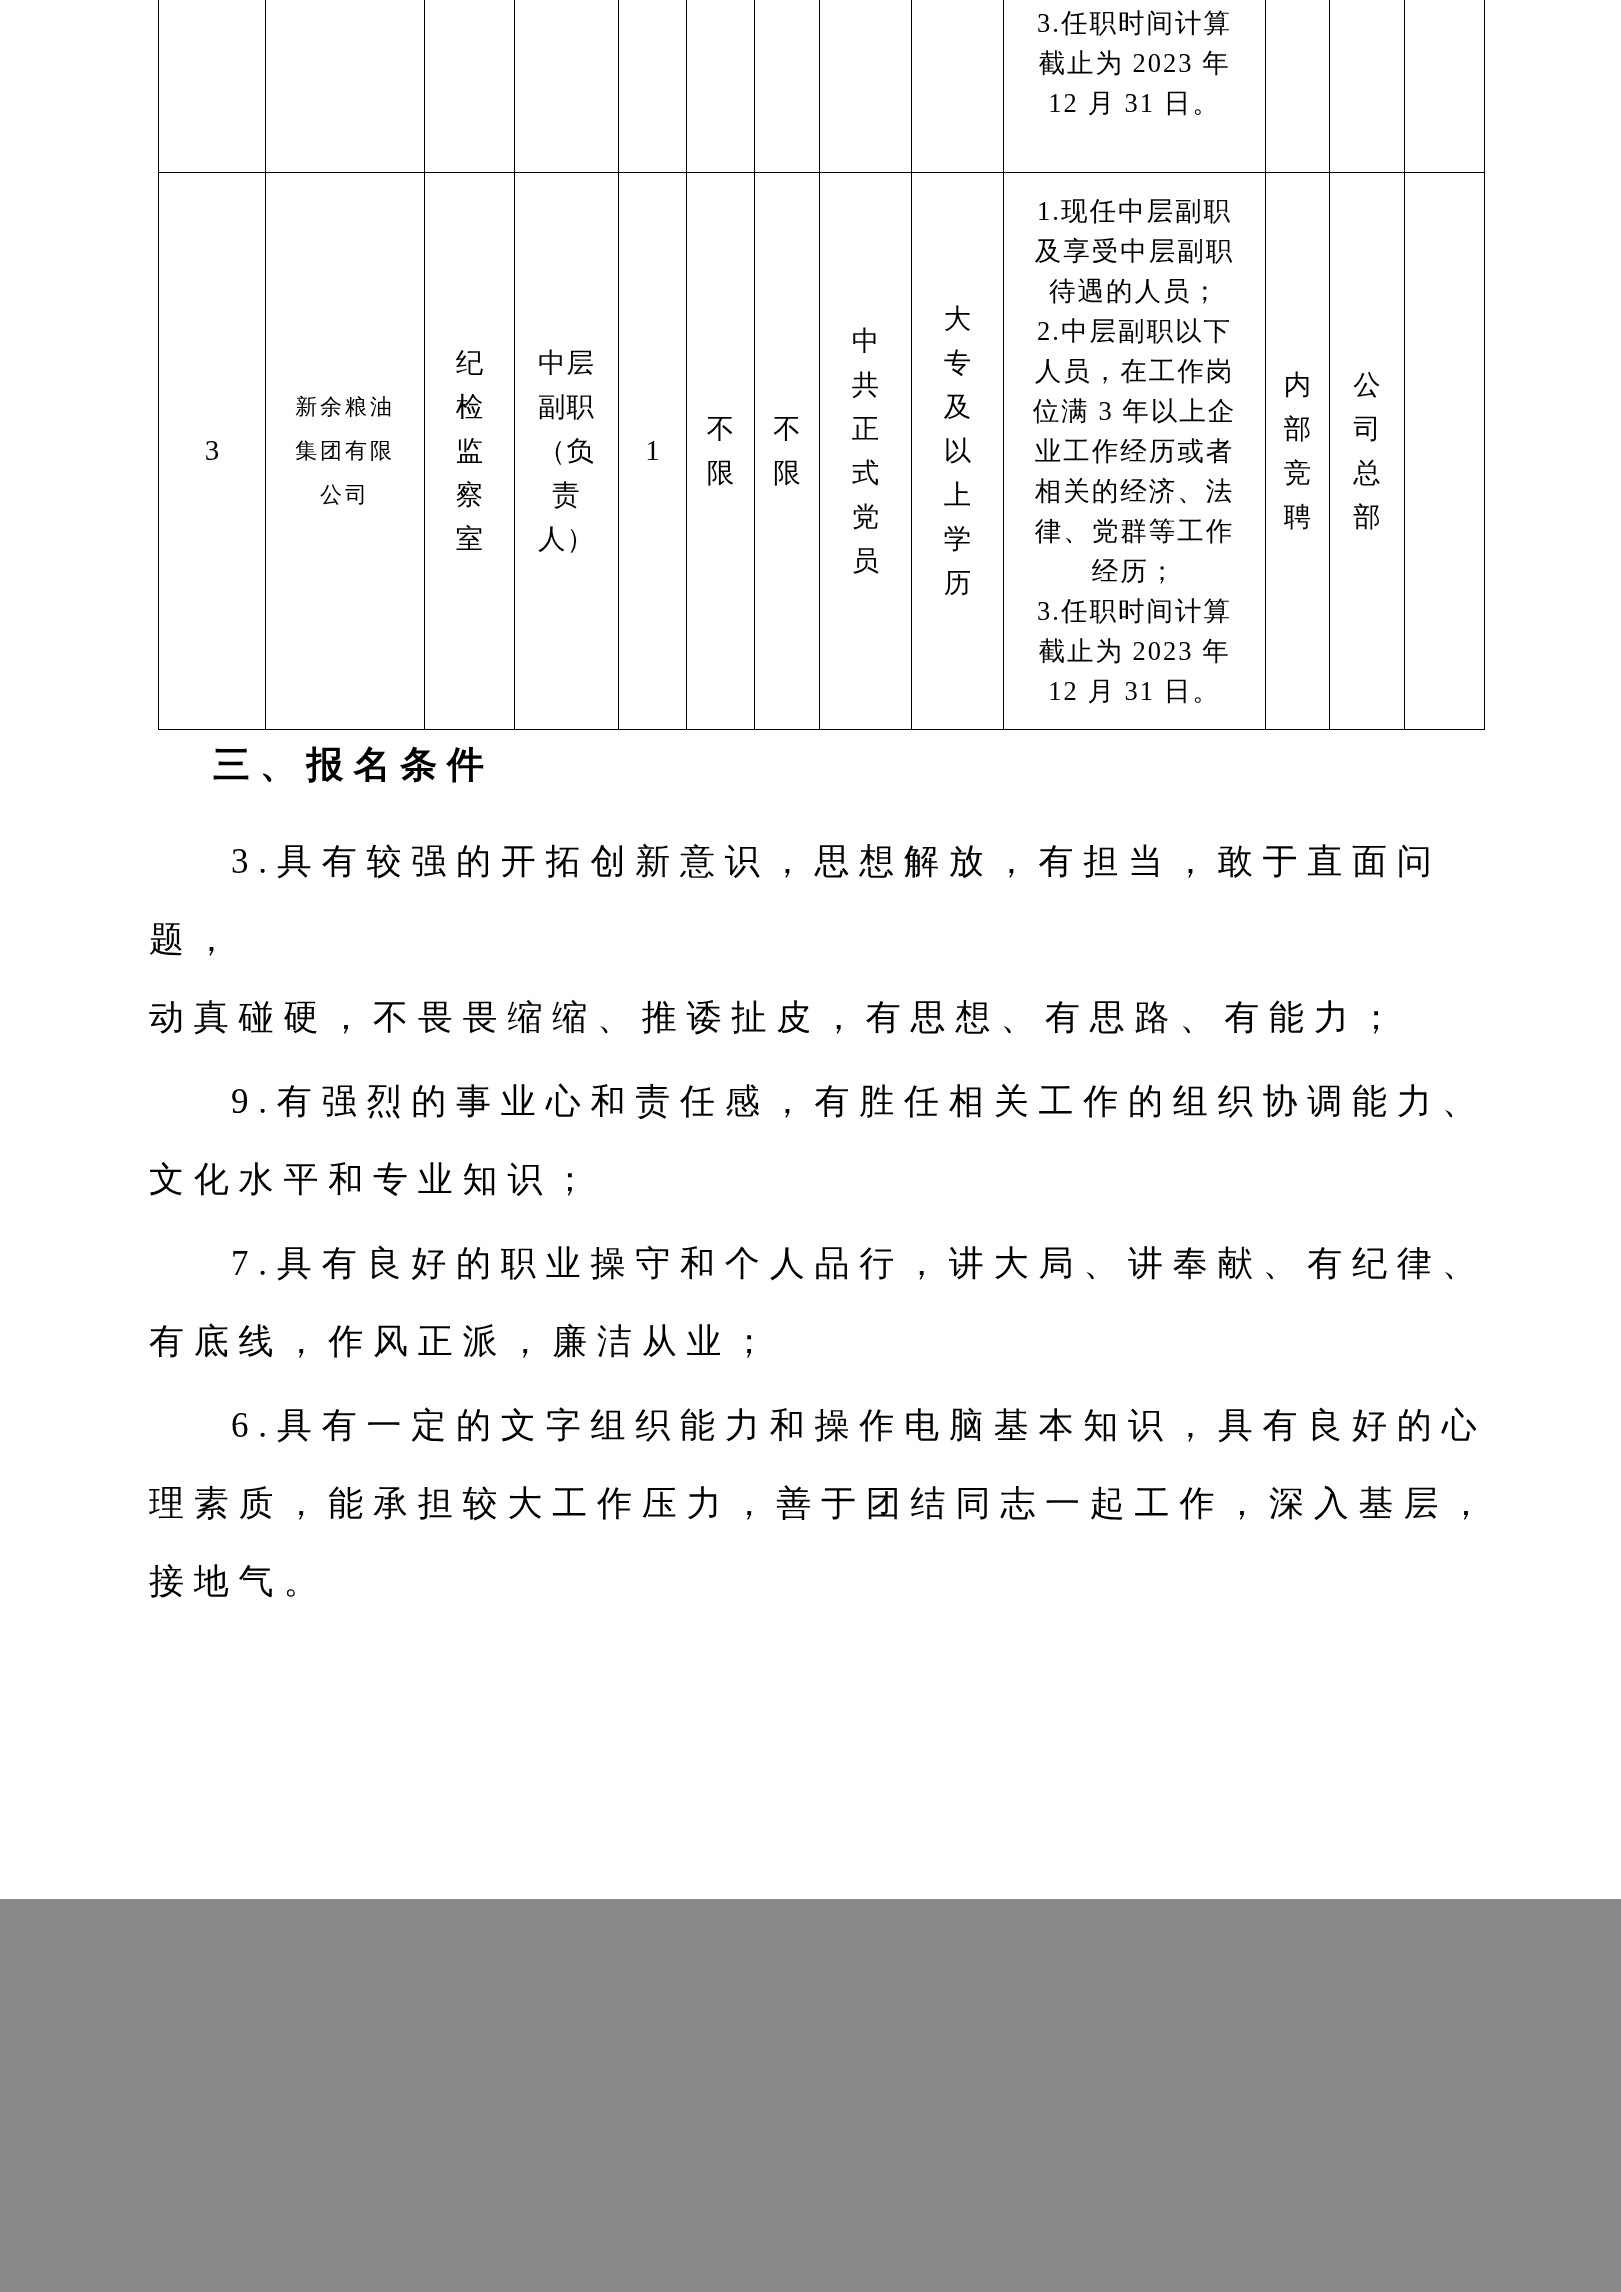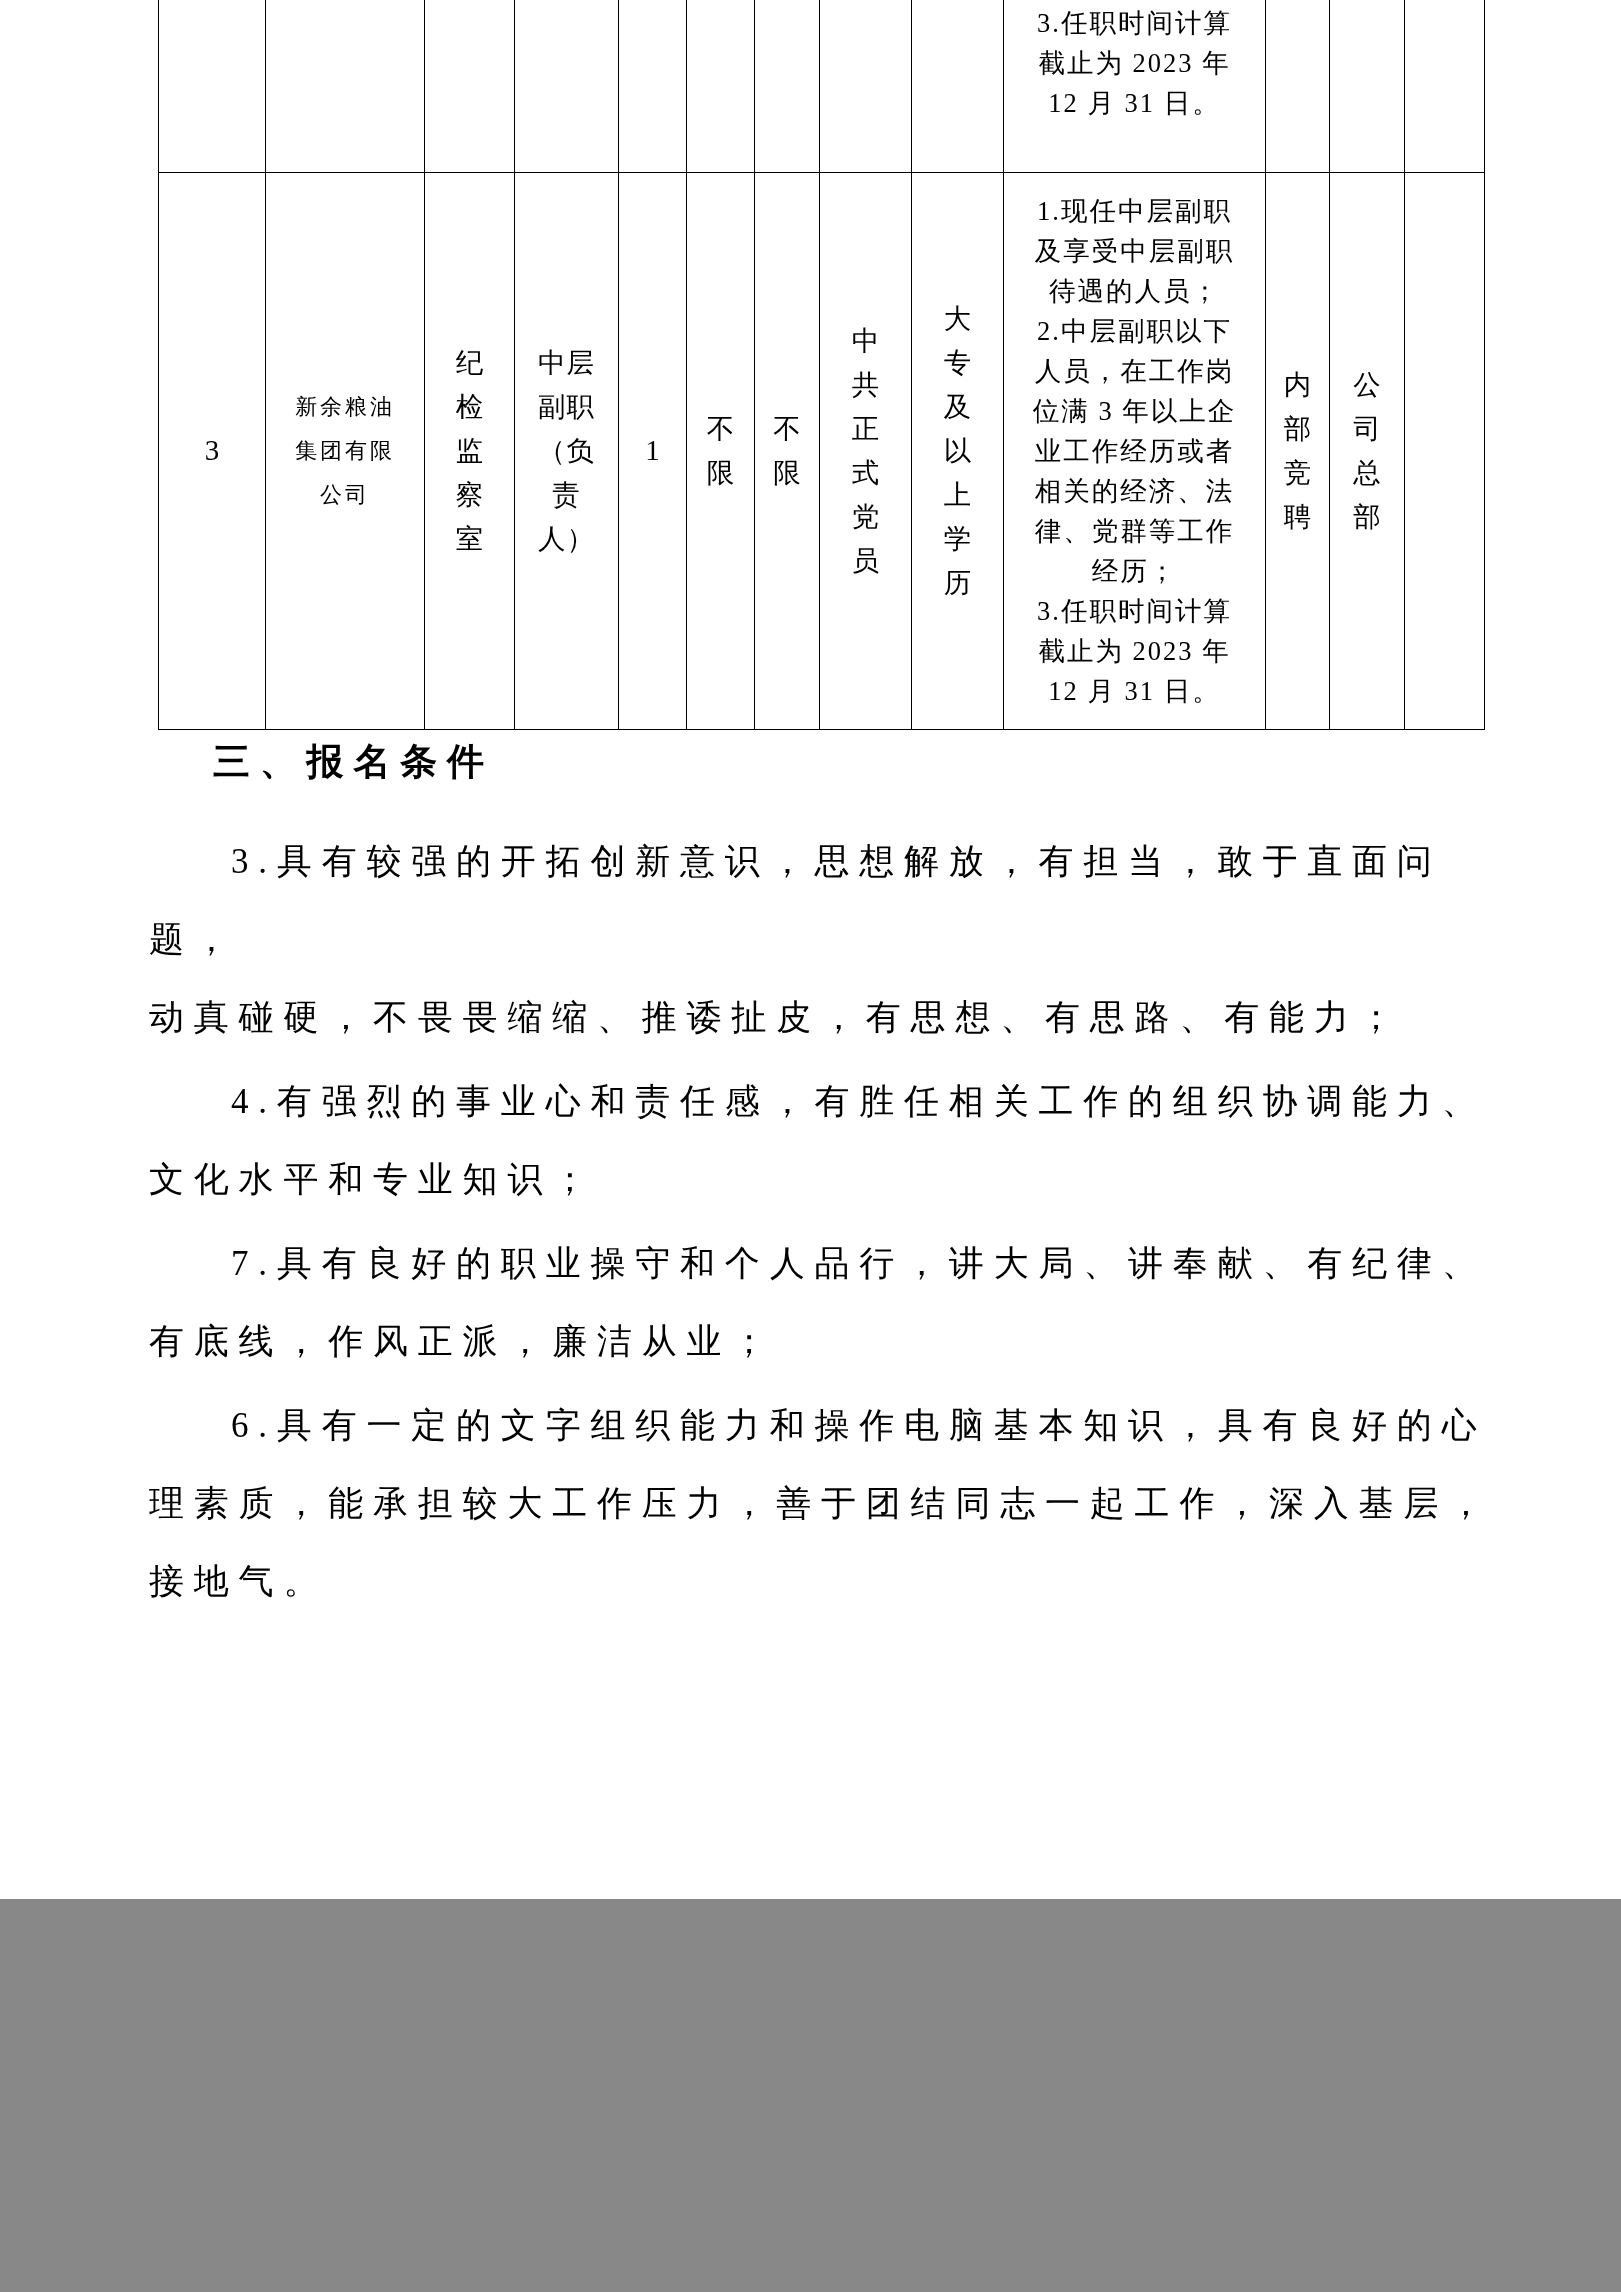--- a/index.html
+++ b/index.html
@@ -44,21 +44,21 @@
     letter-spacing: 2px;
     text-align: center;
   }
   tr.row-cont .cell-req { padding-top: 2.9px; }
 
   
   .sec-heading {
     position: absolute;
     left: 213px;
     margin: 0;
-    font-family: Liberation Mono, monospace;
+    font-family: Liberation Sans, sans-serif;
     font-weight: 900;
     font-size: 37px;
     line-height: 43px;
     letter-spacing: 9.8px;
     color: #000;
   }
   .heading-3 { top: 743px; }
   .heading-4 { top: 2133px; }
 
   .body-text {
@@ -173,21 +173,21 @@
       <td></td>
     </tr>
   </tbody>
     </table>
 
   <h2 class="sec-heading heading-3">三、报名条件</h2>
 
   <div class="body-text">
     <p>3.具有较强的开拓创新意识，思想解放，有担当，敢于直面问题，
 动真碰硬，不畏畏缩缩、推诿扯皮，有思想、有思路、有能力；</p>
-    <p>4.有强烈的事业心和责任感，有胜任相关工作的组织协调能力、
+    <p>9.有强烈的事业心和责任感，有胜任相关工作的组织协调能力、
 文化水平和专业知识；</p>
     <p>7.具有良好的职业操守和个人品行，讲大局、讲奉献、有纪律、
 有底线，作风正派，廉洁从业；</p>
     <p>6.具有一定的文字组织能力和操作电脑基本知识，具有良好的心
 理素质，能承担较大工作压力，善于团结同志一起工作，深入基层，
 接地气。</p>
   </div>
 
   <h2 class="sec-heading heading-4">四、报考注意事项：</h2>
 

